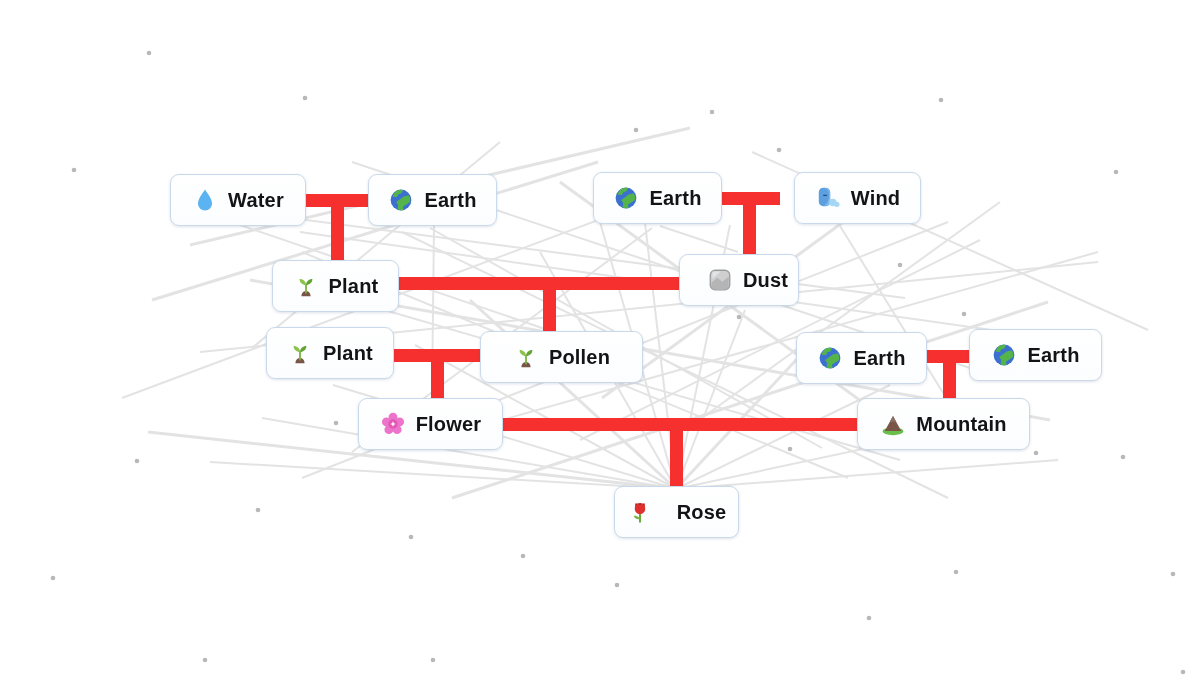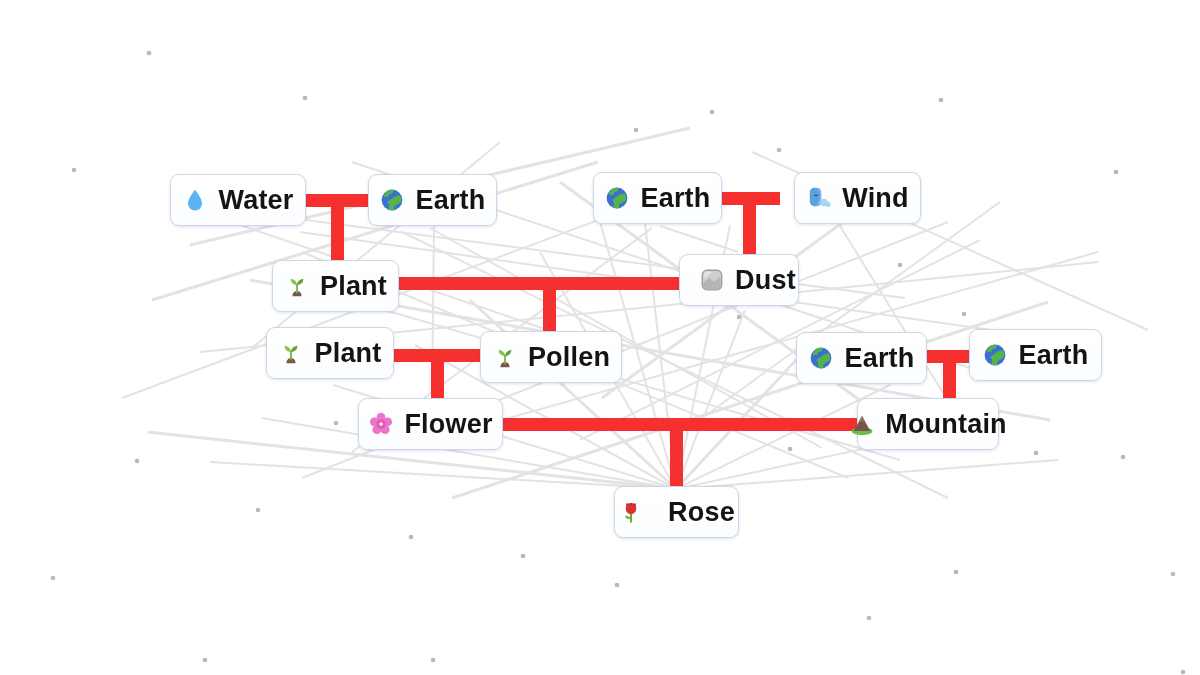--- a/index.html
+++ b/index.html
@@ -13,21 +13,21 @@
     position:absolute;height:52px;box-sizing:border-box;
     display:flex;align-items:center;justify-content:center;gap:10px;
     background:linear-gradient(180deg,#ffffff 0%,#fbfdff 100%);
     border:1px solid #c9d8ea;border-radius:9px;
     box-shadow:0 1px 3px rgba(70,90,130,.18);
     z-index:3;cursor:pointer;
   }
   .node .icon{width:26px;height:26px;display:flex;flex:0 0 auto;}
   .node .icon svg{width:100%;height:100%;display:block;}
   .node .label{
-    font-size:27px;font-weight:700;color:#141414;
+    font-size:20px;font-weight:700;color:#141414;
     letter-spacing:.2px;white-space:nowrap;line-height:1;
   }
 </style>
 </head>
 <body>
 
 <div id="canvas">
     <svg width="1200" height="675" class="bg-layer">
       <line x1="676" y1="489" x2="148" y2="432" stroke="#e3e3e3" stroke-width="3"></line>
       <line x1="676" y1="489" x2="210" y2="462" stroke="#e3e3e3" stroke-width="2"></line>
@@ -175,21 +175,21 @@
       <span class="icon">
         <svg viewBox="0 0 24 24">
           <path d="M7.8 21.5c0-2.8 1.8-4.8 4.2-4.8s4.2 2 4.2 4.8Z" fill="#795548"></path>
           <path d="M12 18v-7" stroke="#7cb342" stroke-width="1.7" stroke-linecap="round"></path>
           <path d="M12 11.2C12 7.9 9.4 5.6 6.1 5.6c0 3.3 2.6 5.6 5.9 5.6Z" fill="#8bc34a"></path>
           <path d="M12 11.2c0-3.3 2.6-5.6 5.9-5.6 0 3.3-2.6 5.6-5.9 5.6Z" fill="#63a434"></path>
         </svg>
       </span>
       <span class="label">Plant</span>
     </div>
-    <div class="node" style="left: 480px; top: 331px; width: 142px;">
+    <div class="node" style="left: 480px; top: 331px; width: 163px;">
       <span class="icon">
         <svg viewBox="0 0 24 24">
           <path d="M7.8 21.5c0-2.8 1.8-4.8 4.2-4.8s4.2 2 4.2 4.8Z" fill="#795548"></path>
           <path d="M12 18v-7" stroke="#7cb342" stroke-width="1.7" stroke-linecap="round"></path>
           <path d="M12 11.2C12 7.9 9.4 5.6 6.1 5.6c0 3.3 2.6 5.6 5.9 5.6Z" fill="#8bc34a"></path>
           <path d="M12 11.2c0-3.3 2.6-5.6 5.9-5.6 0 3.3-2.6 5.6-5.9 5.6Z" fill="#63a434"></path>
         </svg>
       </span>
       <span class="label">Pollen</span>
     </div>
@@ -222,21 +222,21 @@
             <circle cx="15.8" cy="17.2" r="4.1"></circle>
             <circle cx="8.2" cy="17.2" r="4.1"></circle>
             <circle cx="5.9" cy="10.1" r="4.1"></circle>
           </g>
           <circle cx="12" cy="12" r="4.4" fill="#e455b5"></circle>
           <path d="M12 9.4l.8 1.8 1.8.8-1.8.8-.8 1.8-.8-1.8-1.8-.8 1.8-.8Z" fill="#ffffff"></path>
         </svg>
       </span>
       <span class="label">Flower</span>
     </div>
-    <div class="node" style="left: 857px; top: 398px; width: 142px;">
+    <div class="node" style="left: 857px; top: 398px; width: 173px;">
       <span class="icon">
         <svg viewBox="0 0 24 24">
           <ellipse cx="12" cy="18.8" rx="9.7" ry="3.6" fill="#6abf4b"></ellipse>
           <path d="M4.4 18.5L12 4.5l7.6 14Z" fill="#795548"></path>
           <path d="M9.3 9.5L12 4.5l2.7 5-1.6 1.1-1.1-1.3-1.2 1.3Z" fill="#8d6e63"></path>
         </svg>
       </span>
       <span class="label">Mountain</span>
     </div>
     <div class="node" style="left: 614px; top: 486px; width: 125px; gap: 24px;">

